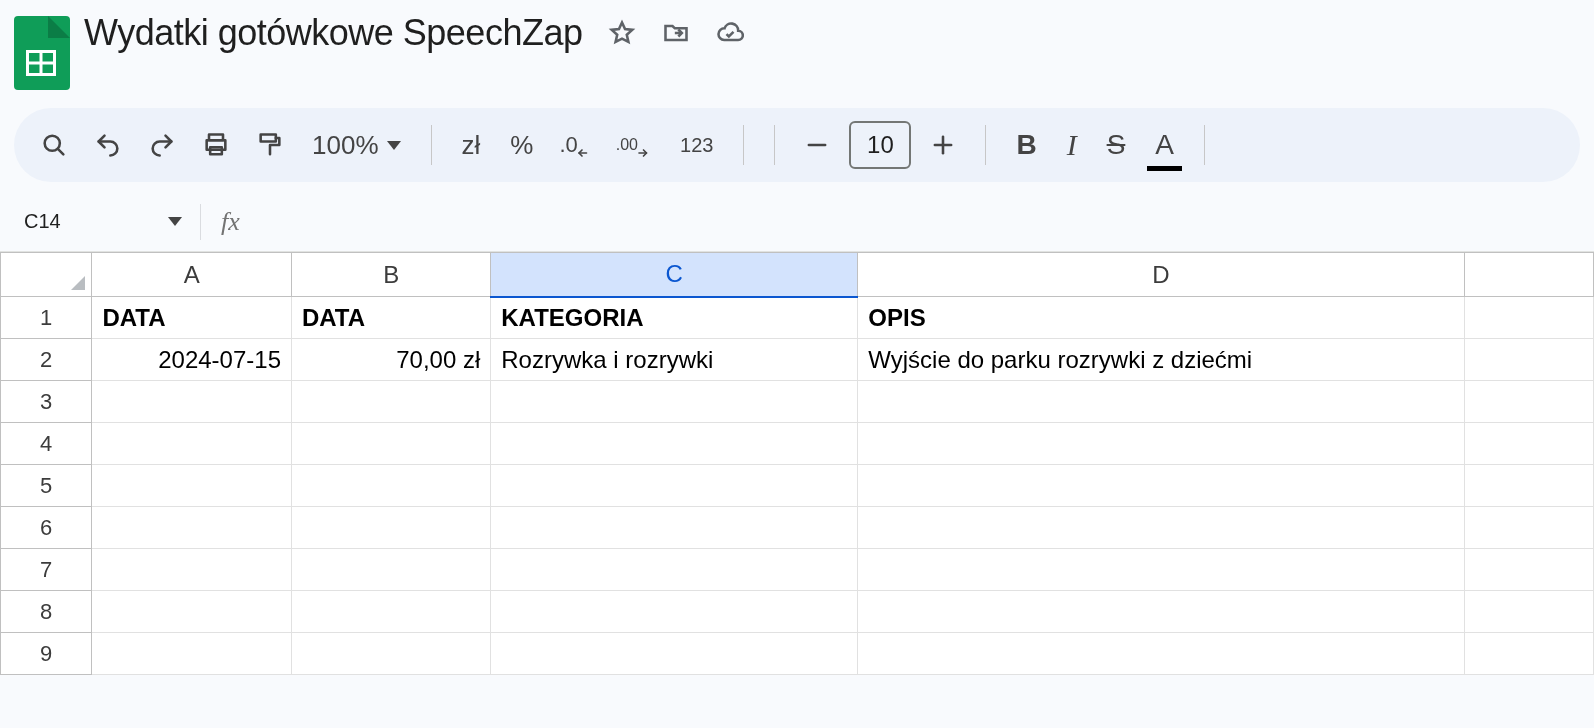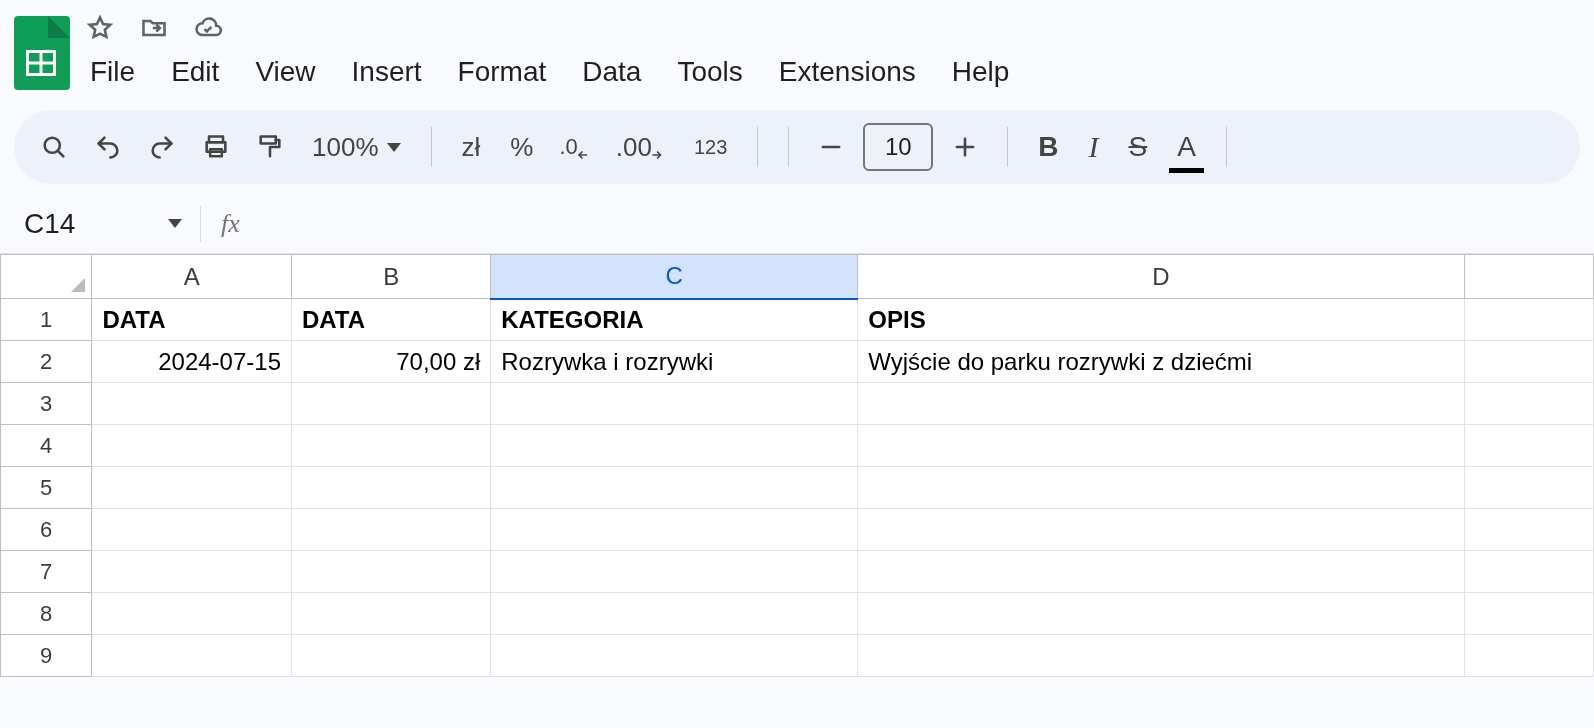--- a/index.html
+++ b/index.html
@@ -97,39 +97,39 @@
   .ttext {
     font-size:26px; color:#444; padding:0 10px;
     display:flex; align-items:center; gap:8px; cursor:pointer; height:44px; border-radius:8px;
   }
   .ttext.small{font-size:20px;}
   .font-box{
     width:200px; display:flex; align-items:center; justify-content:space-between;
     padding:0 14px; font-size:26px; color:#444; cursor:pointer; height:44px;
   }
   .font-size-input{
-    width:70px; height:48px;
+    width:62px; height:48px;
     border:2px solid #747775;
     border-radius:6px;
     text-align:center;
     font-size:24px;
     background:transparent;
     color:#1f1f1f;
   }
   .caret{ width:0;height:0;border-left:7px solid transparent;border-right:7px solid transparent;border-top:9px solid #444;}
   .bold{font-weight:900; font-size:28px;}
   .italic{font-style:italic; font-family:serif; font-size:30px;}
   .strike{text-decoration:line-through; font-size:28px;}
   .textcolor{ position:relative; font-size:28px;}
   .textcolor::after{content:""; position:absolute; left:2px; right:2px; bottom:-4px; height:5px; background:#000;}
 
   
   .fbar { display:flex; align-items:center; height:60px; margin-top:10px; border-bottom:1px solid #e1e3e1;}
   .namebox { width:200px; display:flex; align-items:center; justify-content:space-between;
-             padding:0 18px 0 24px; font-size:28px; color:#1f1f1f; cursor:pointer;}
+             padding:0 18px 0 24px; font-size:20px; color:#1f1f1f; cursor:pointer;}
   .fbar-sep{ width:1px; height:36px; background:#dadce0; margin-right:20px;}
   .fx { font-family: serif; font-style:italic; font-size:26px; color:#737373;}
   .formula-input{ flex:1; border:none; background:transparent; font-size:22px; padding:0 10px; outline:none; color:#1f1f1f;}
 
   
   .grid-area{ position:relative; background:#fff; }
   table.sheet{ border-collapse:collapse; table-layout:fixed;}
   .corner{
     width:92px; height:44px;
     border:1px solid #c0c0c0;
@@ -174,20 +174,21 @@
 </style>
 </head>
 <body>
 
 <div class="titlebar">
   <div class="sheets-logo">
     <div class="grid"></div>
   </div>
   <div class="title-block">
     <div class="title-row">
+      <div class="doc-title">Wydatki gotówkowe SpeechZap</div>
       <div class="title-icons">
         <div class="icon-btn">
           <svg viewBox="0 0 24 24">
               <path d="M12 3l2.6 5.7 6.2.6-4.7 4.2 1.4 6.1L12 16.9 6.5 19.6l1.4-6.1L3.2 9.3l6.2-.6L12 3z"></path>
             </svg>
         </div>
         <div class="icon-btn">
           <svg viewBox="0 0 24 24">
               <path d="M3 6h6l2 2h10v10H3z"></path>
               <path d="M11 12h5"></path>
@@ -195,31 +196,20 @@
             </svg>
         </div>
         <div class="icon-btn">
           <svg viewBox="0 0 24 24">
               <path d="M7 18a5 5 0 0 1 .3-10A6 6 0 0 1 19 10a4 4 0 0 1 0 8H7z"></path>
               <path d="M9 13l2 2 4-4"></path>
             </svg>
         </div>
       </div>
     </div>
-    <div class="menubar">
-      <div class="menu-item">File</div>
-      <div class="menu-item">Edit</div>
-      <div class="menu-item">View</div>
-      <div class="menu-item">Insert</div>
-      <div class="menu-item">Format</div>
-      <div class="menu-item">Data</div>
-      <div class="menu-item">Tools</div>
-      <div class="menu-item">Extensions</div>
-      <div class="menu-item">Help</div>
-    </div>
   </div>
 </div>
 
 <div class="toolbar">
   <div class="tbtn">
     <svg viewBox="0 0 24 24">
         <circle cx="10.5" cy="10.5" r="6.5"></circle>
         <path d="M20 20l-4.5-4.5"></path>
       </svg>
   </div>
@@ -256,21 +246,21 @@
   <div class="ttext">zł</div>
   <div class="ttext">%</div>
   <div class="tbtn" style="width:auto;padding:0 6px;">
     <span style="font-size:22px;position:relative;">.0</span>
     <svg viewBox="0 0 24 24" style="width:18px;height:18px;margin-left:-2px;margin-top:16px;">
         <path d="M14 12H4"></path>
         <path d="M8 8l-4 4 4 4"></path>
       </svg>
   </div>
   <div class="tbtn" style="width:auto;padding:0 6px;">
-    <span style="font-size:26px;">.00</span>
+    <span style="font-size:16px;">.00</span>
     <svg viewBox="0 0 24 24" style="width:18px;height:18px;margin-left:-2px;margin-top:16px;">
         <path d="M4 12h10"></path>
         <path d="M10 8l4 4-4 4"></path>
       </svg>
   </div>
   <div class="ttext small">123</div>
   <div class="tsep"></div>
   <div class="tsep"></div>
   <div class="tbtn">
     <svg viewBox="0 0 24 24">

